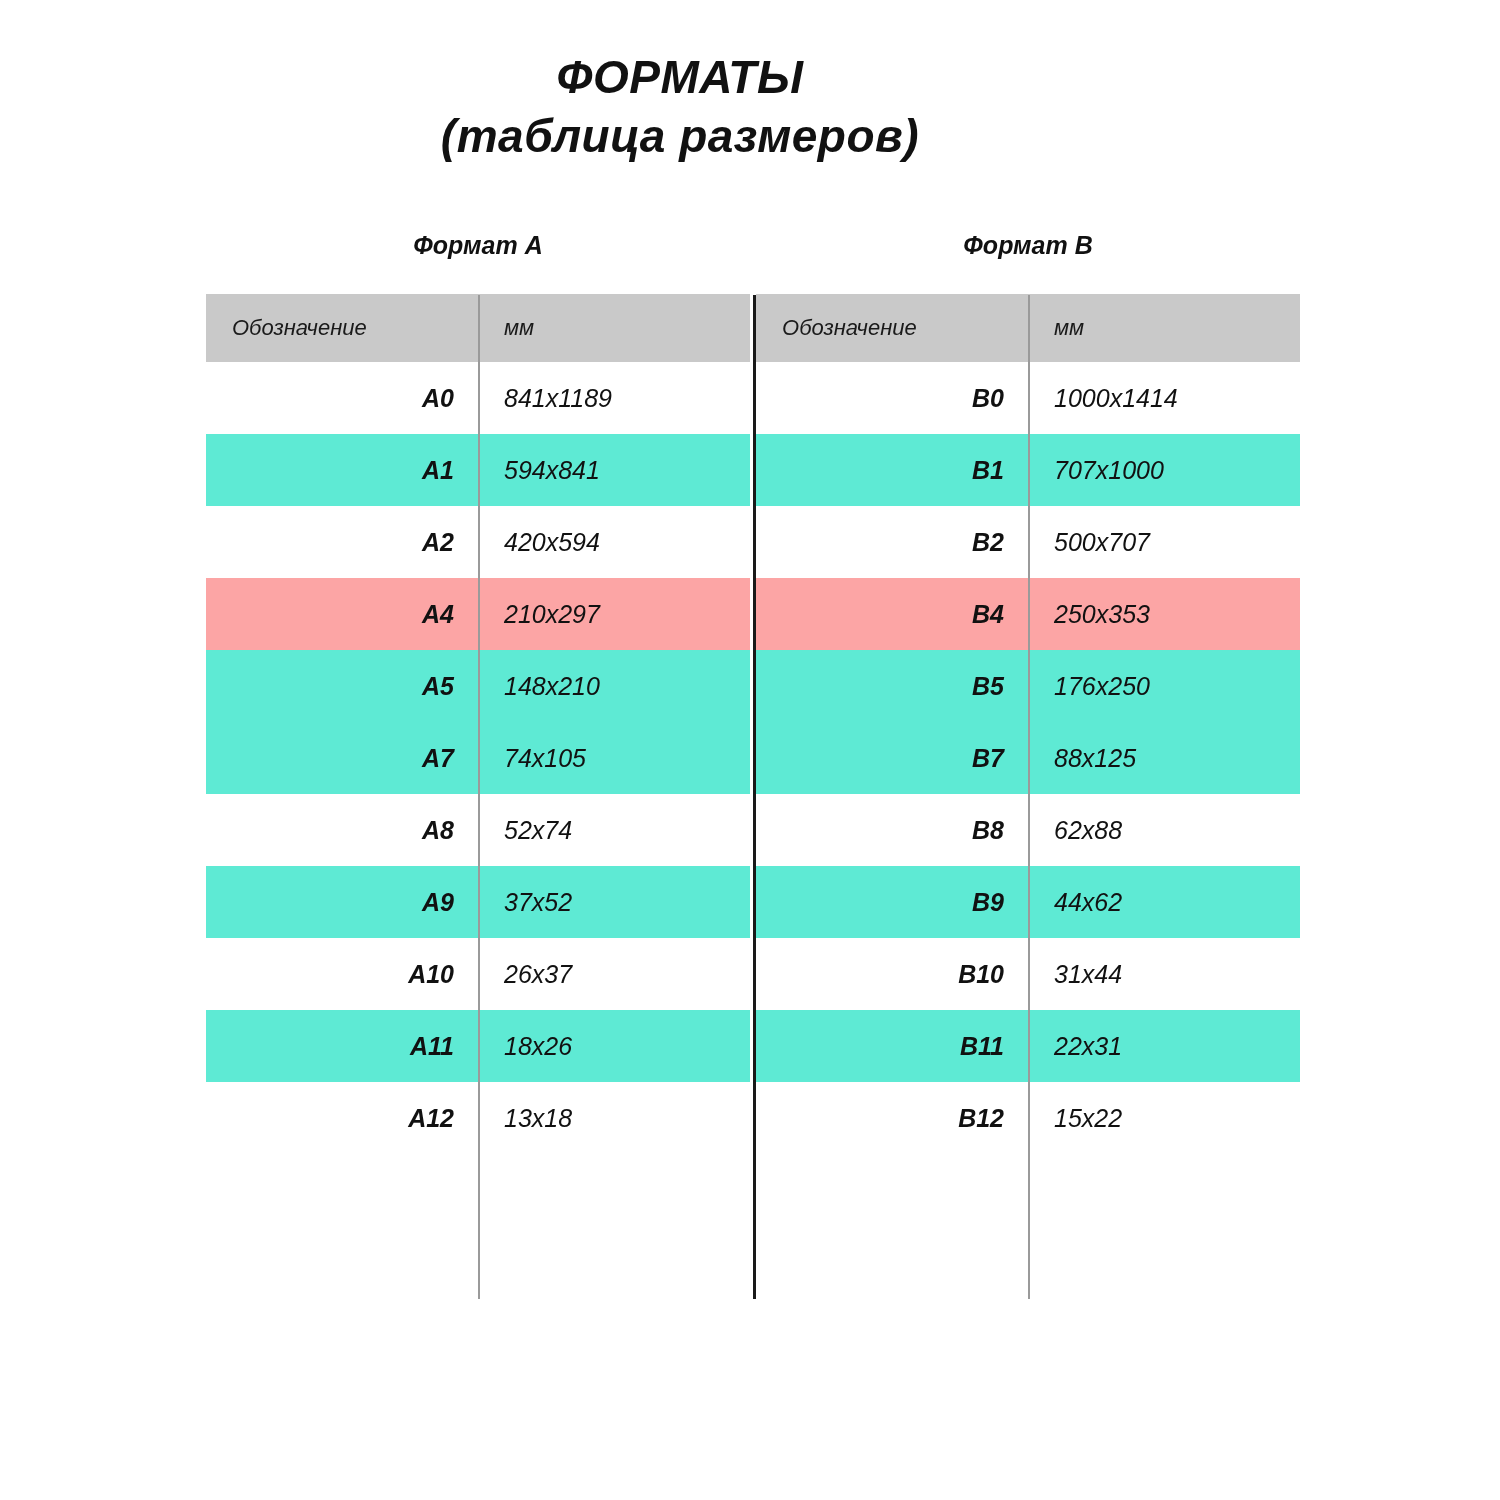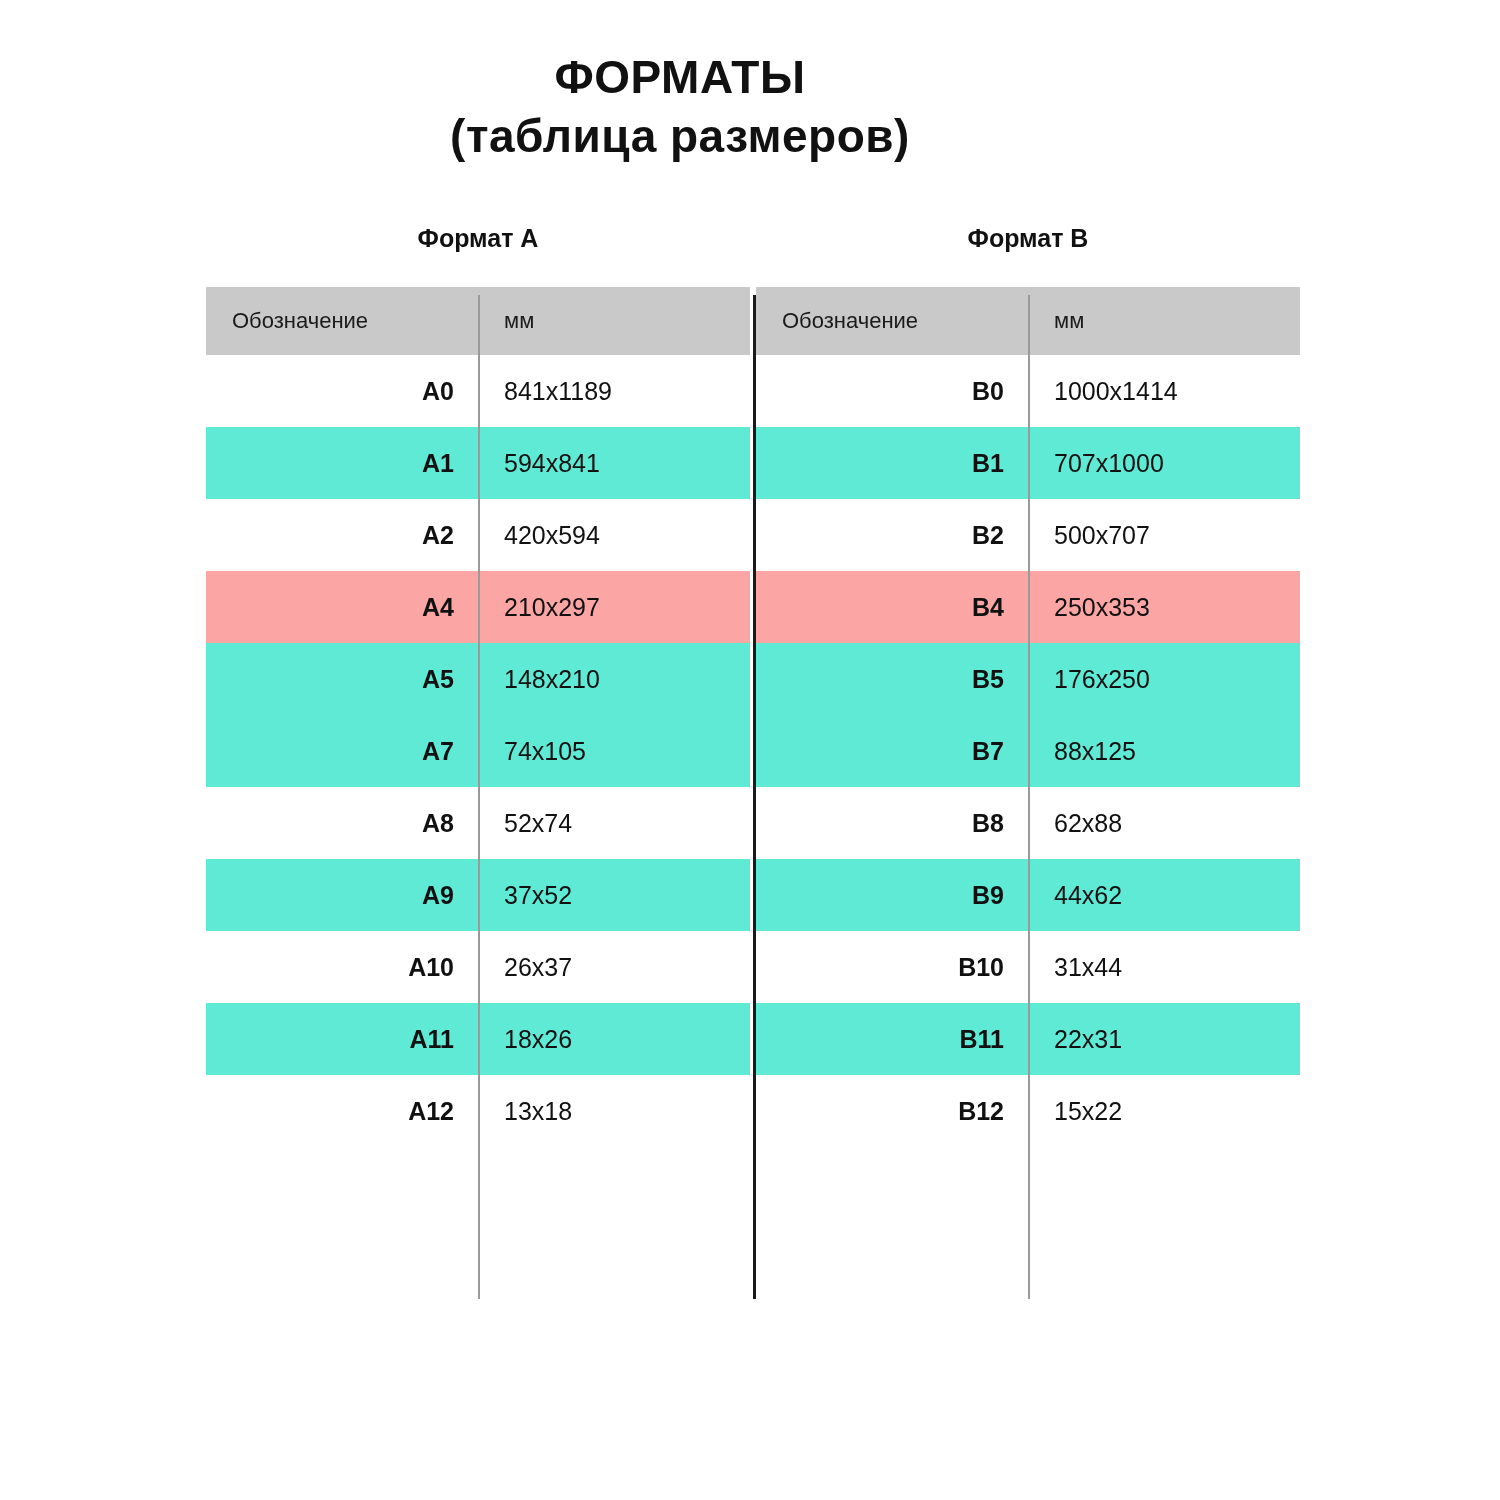--- a/index.html
+++ b/index.html
@@ -13,38 +13,39 @@
     font-family: "Liberation Sans", sans-serif;
     color: #1a1a1a;
     overflow: hidden;
   }
 
   .page {
     position: relative;
     width: 1360px;
     height: 1500px;
     box-sizing: border-box;
+    font-style: italic;
   }
 
   .title-block {
     text-align: center;
     padding-top: 48px;
   }
   .title-line {
     font-size: 46px;
     font-weight: bold;
     letter-spacing: 0.5px;
     line-height: 1.28;
     color: #111111;
   }
 
   .table-wrap {
     position: absolute;
     left: 206px;
-    top: 224px;
+    top: 231px;
     width: 1094px;
   }
 
   table.sizes {
     width: 1094px;
     border-collapse: collapse;
     table-layout: fixed;
   }
 
   table.sizes col.c-label-a { width: 272px; }

